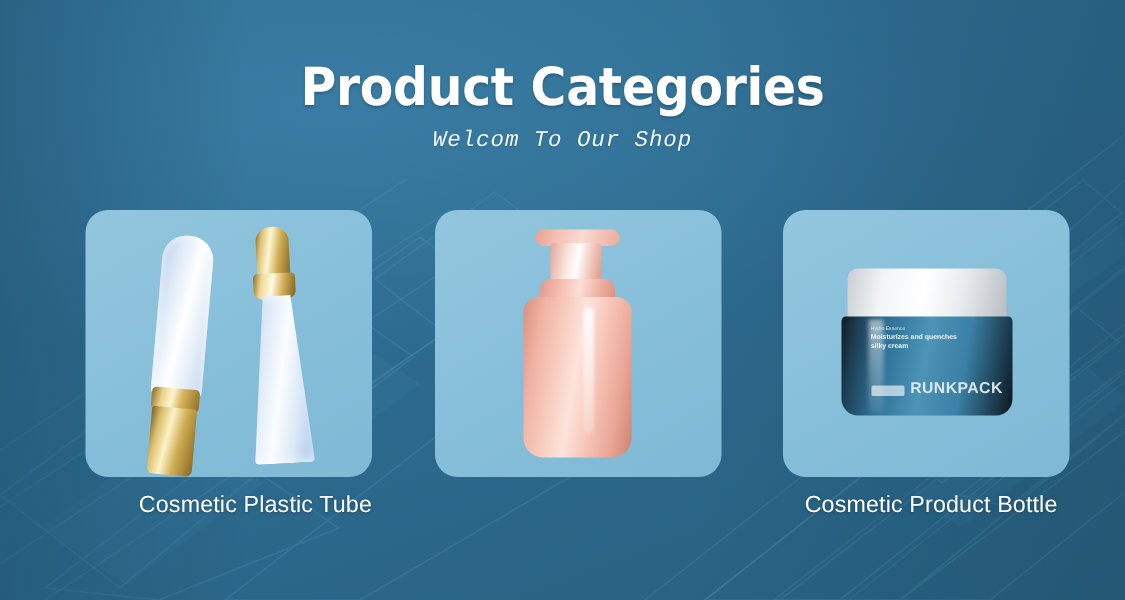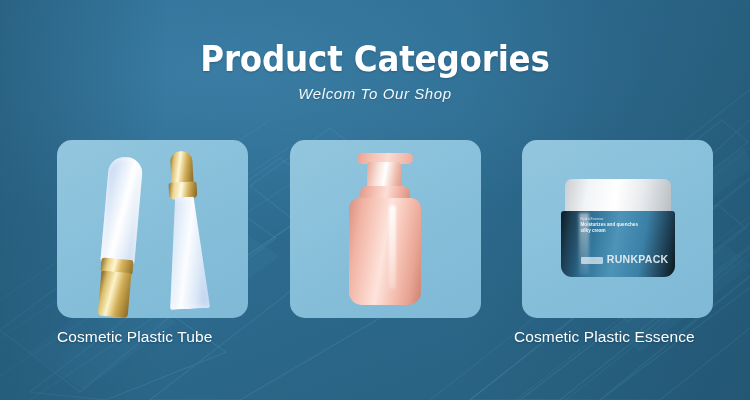--- a/index.html
+++ b/index.html
@@ -36,21 +36,21 @@
     font-weight:bold;
     font-size:35px;
     line-height:38px;
     letter-spacing:-.2px;
     color:#ffffff;
     transform:scaleX(.93);
     text-shadow:0 1px 2px rgba(16,52,72,.35);
   }
   .subtitle {
     margin-top:7px;
-    font-family:Liberation Sans, sans-serif;
+    font-family:Liberation Mono, monospace;
     font-style:italic;
     font-size:15px;
     letter-spacing:.6px;
     color:#f2f8fb;
     text-shadow:0 1px 1px rgba(16,52,72,.3);
   }
   
   .cards {
     position:absolute;
     top:140px; left:57px;
@@ -72,21 +72,21 @@
   }
   
   .labels {
     position:absolute;
     top:328px; left:57px;
     width:648px;
     display:flex; justify-content:space-between;
   }
   .label {
     width:191px;
-    text-align:left;
+    text-align:right;
     font-size:15.5px;
     color:#ffffff;
     letter-spacing:.1px;
     text-shadow:0 1px 2px rgba(18,55,76,.55);
     white-space:nowrap;
   }
   
   .tube-pair { position:relative; width:120px; height:160px; }
   .tube { position:absolute; }
   
@@ -284,16 +284,16 @@
           <div class="jar-badge"></div>
           <div class="jar-brand">RUNKPACK</div>
         </div>
       </div>
     </div>
 
   </div>
 
   <div class="labels">
     <div class="label">Cosmetic Plastic Tube</div>
-    <div class="label">Cosmetic Plastic Essence</div>
+    <div class="label">Cosmetic Product Bottle</div>
   </div>
 
 </div>
 
 </body></html>

